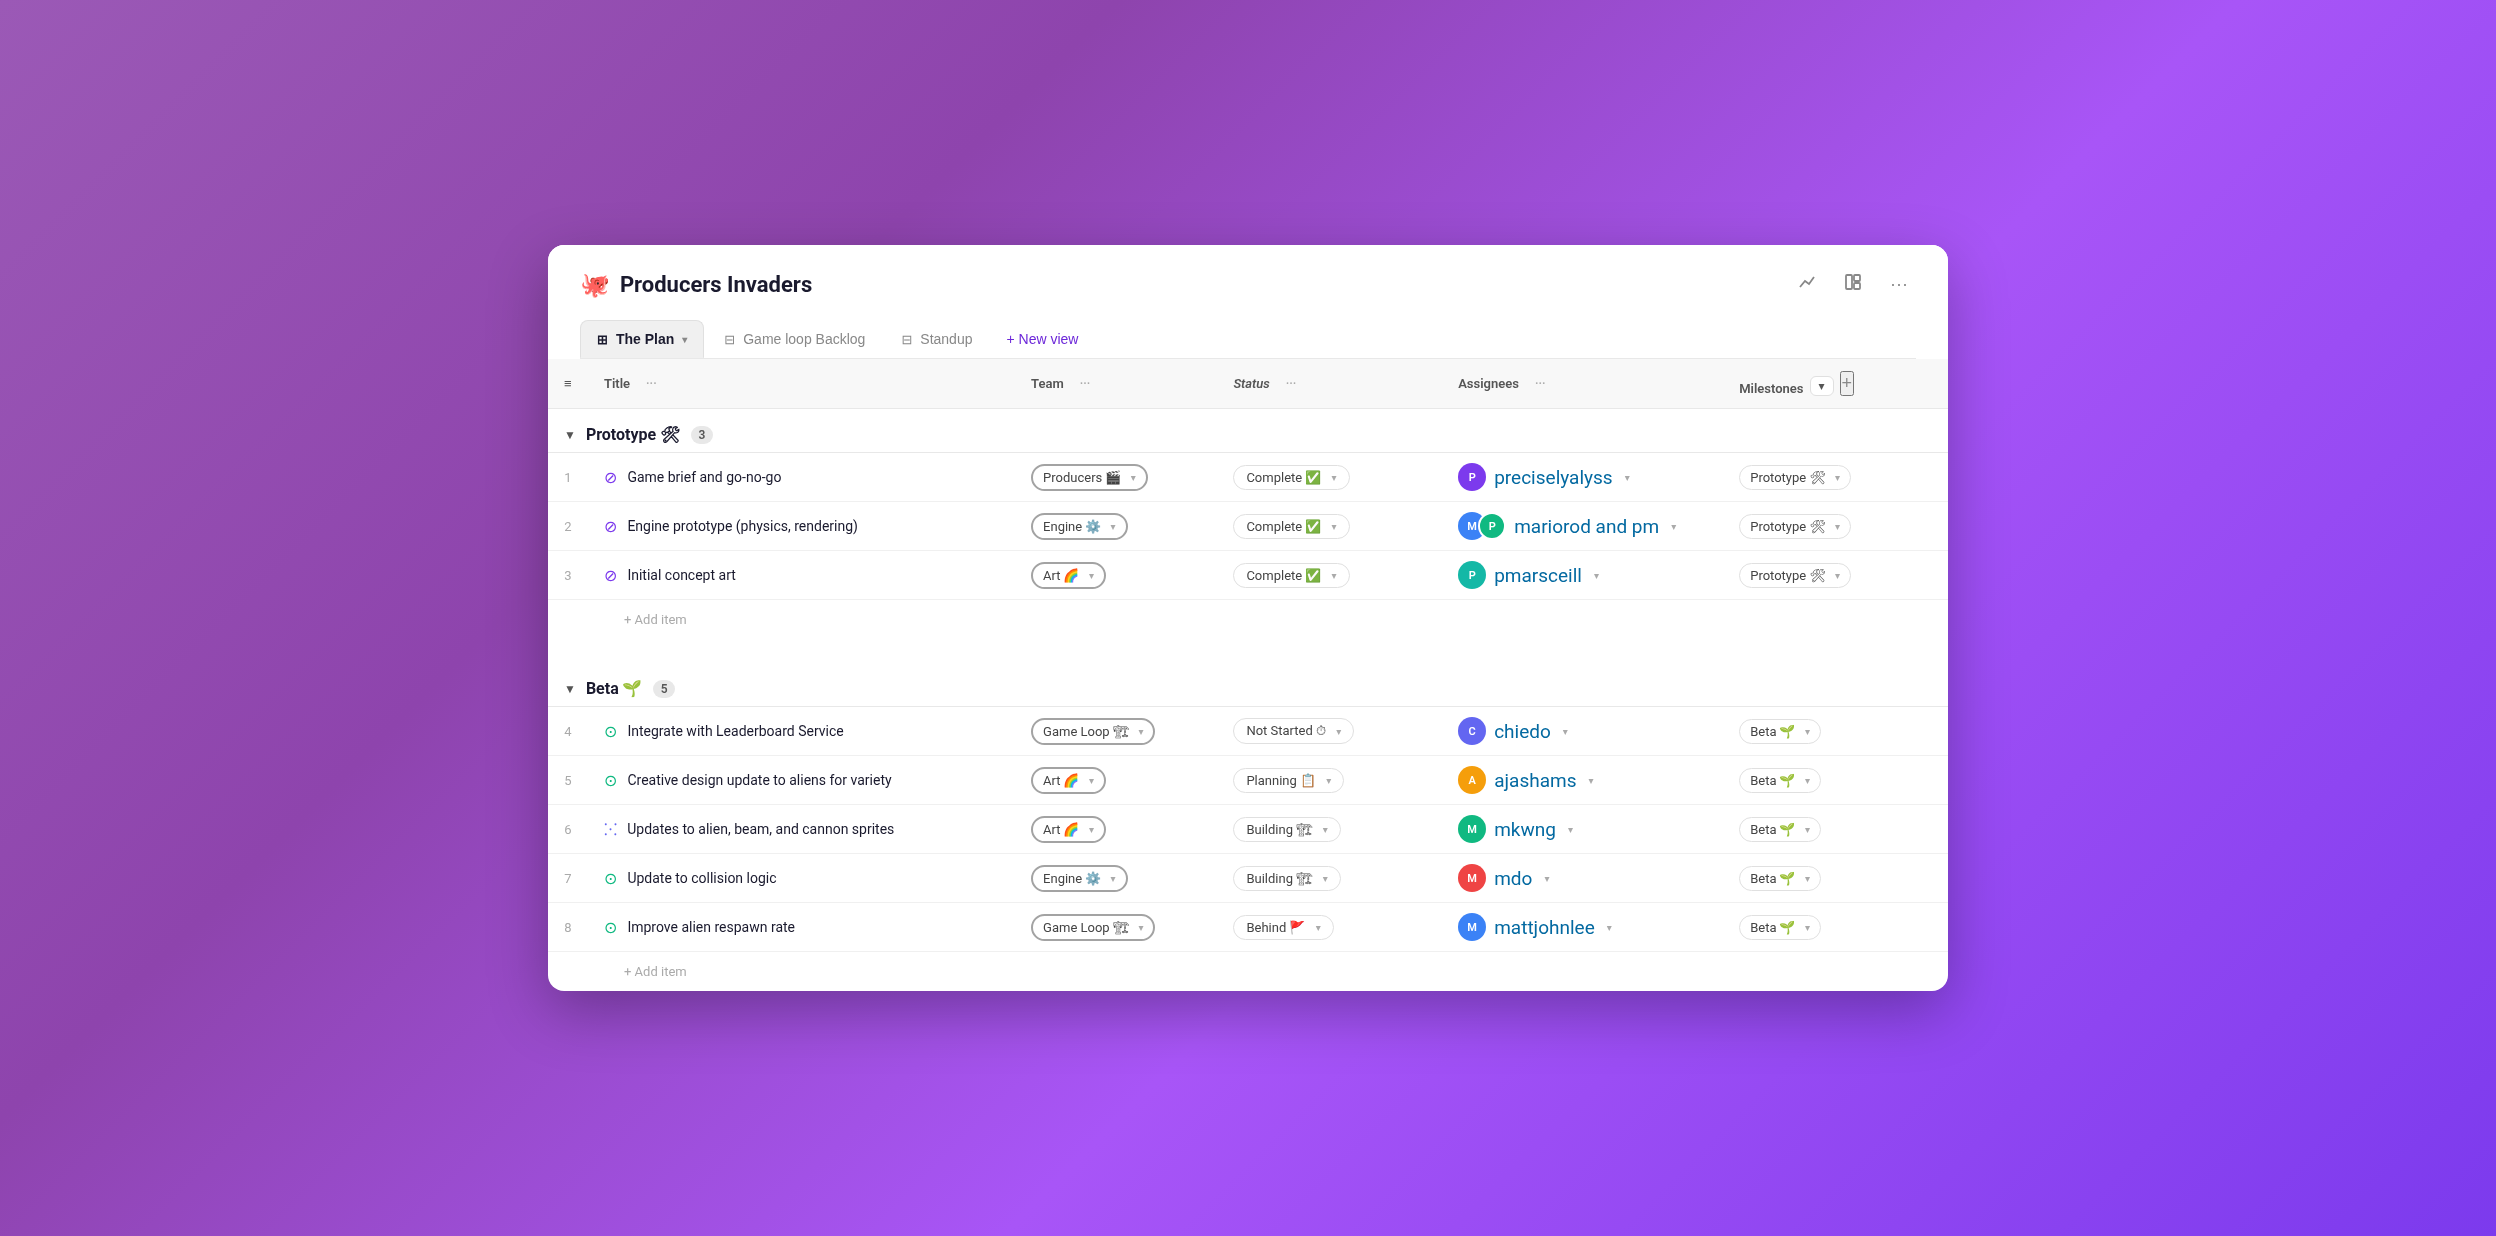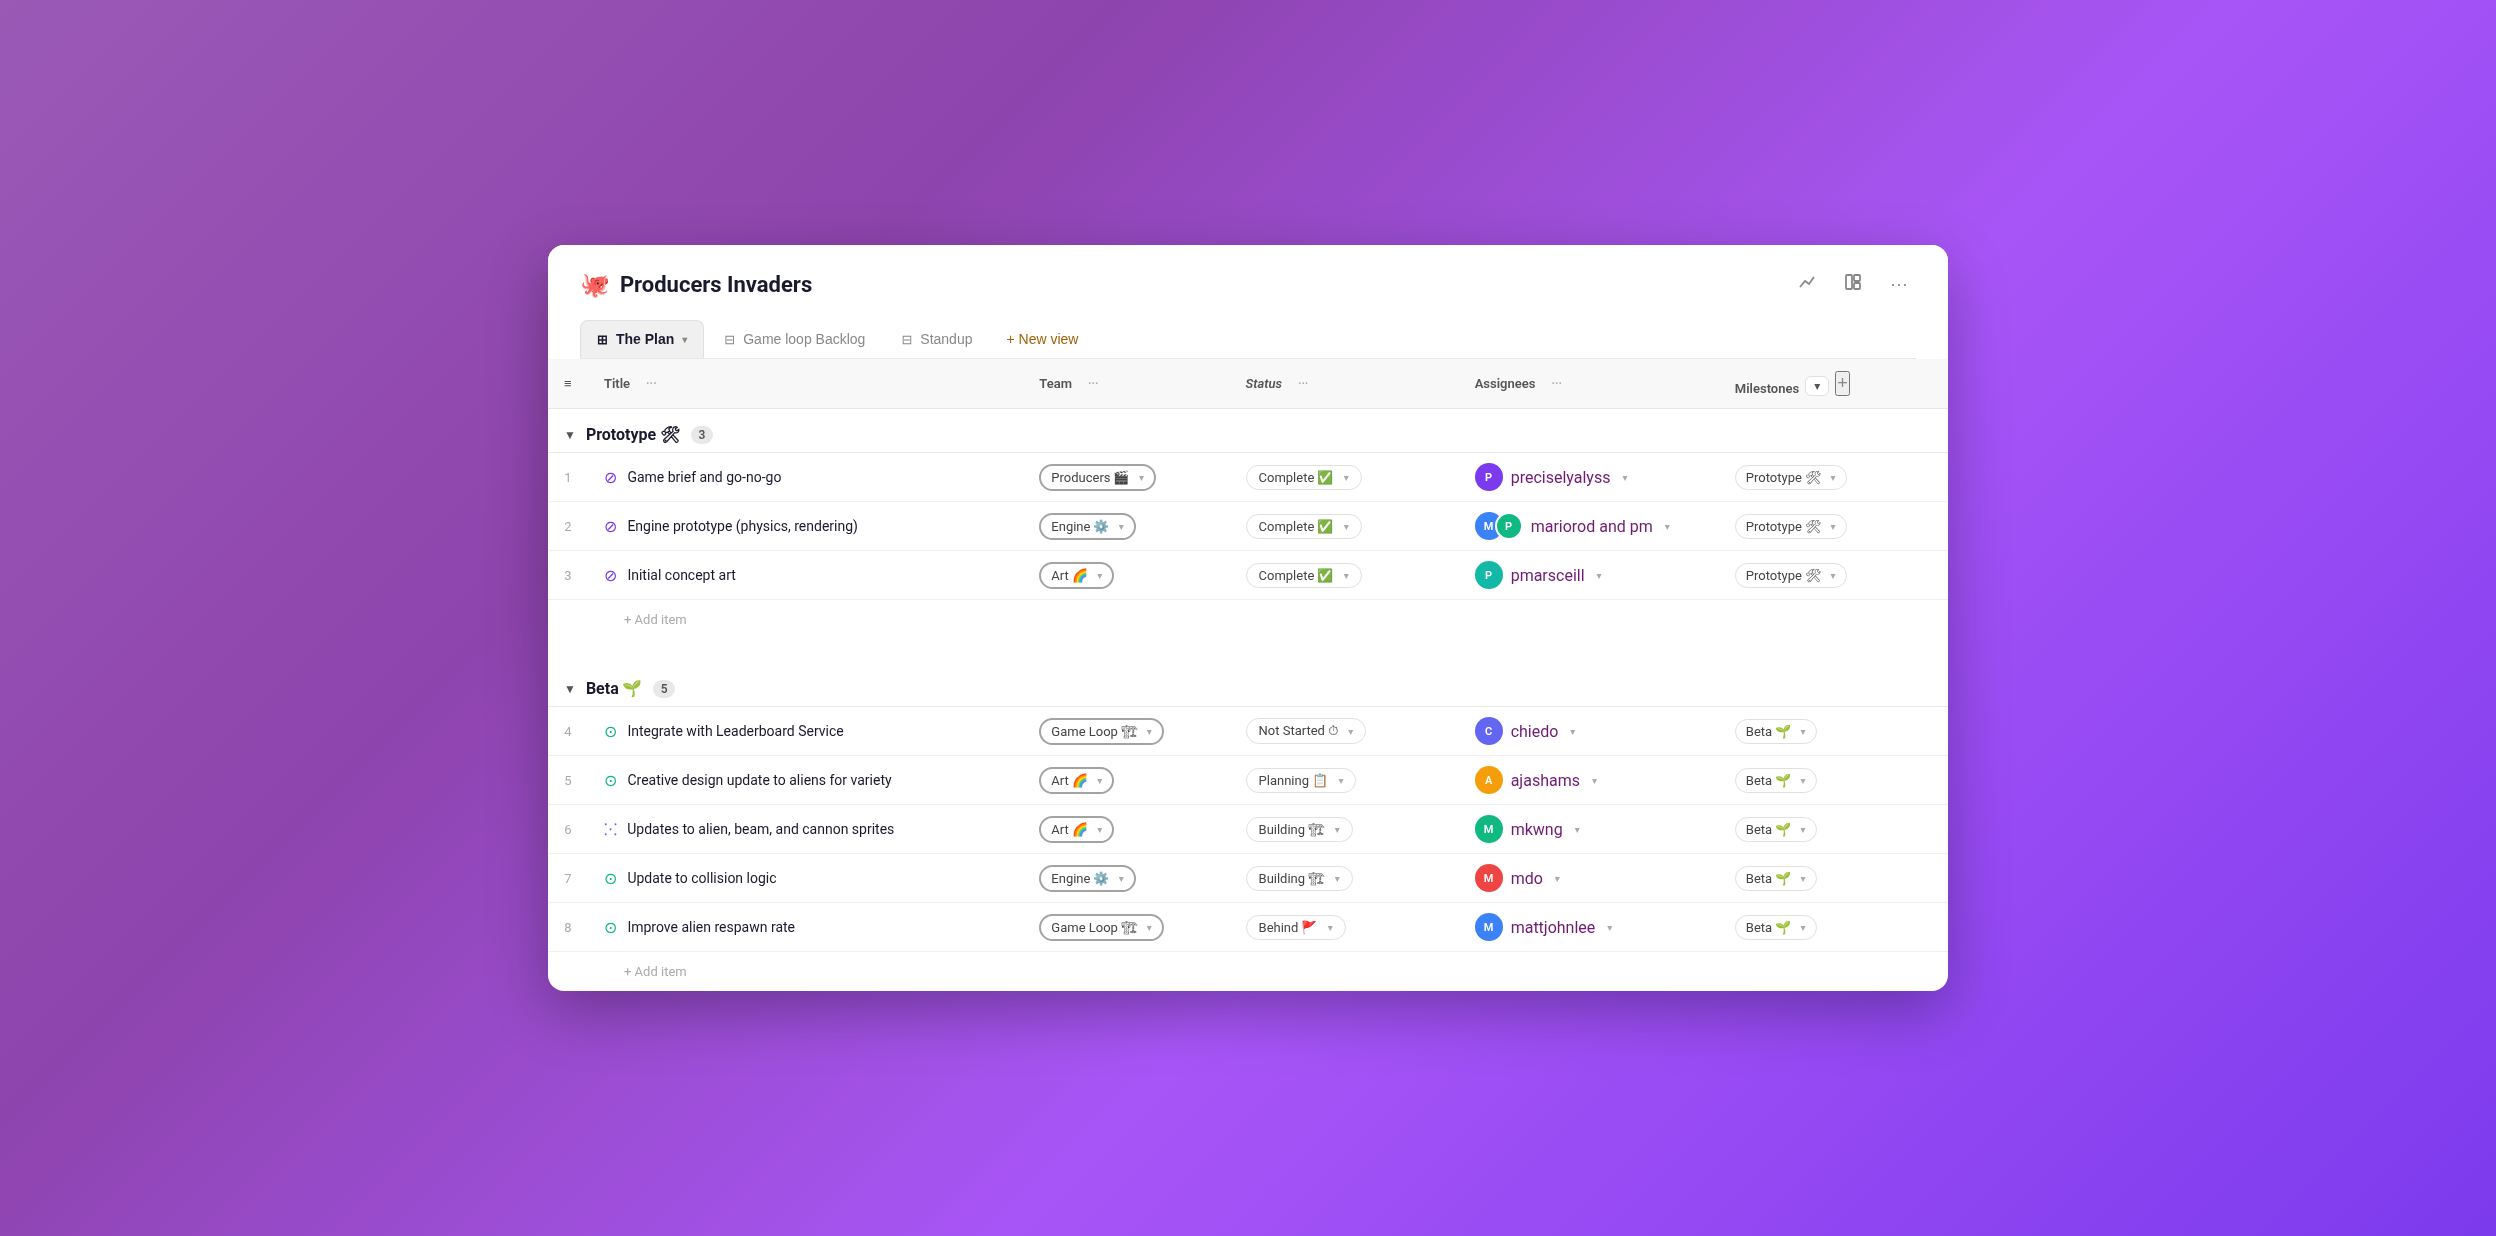--- a/index.html
+++ b/index.html
@@ -79,21 +79,21 @@
       border: 1px solid #e0e0e0;
       border-bottom: 1px solid #f0f0f0;
     }
     .tab .tab-icon { font-size: 13px; }
     .tab .dropdown-arrow { font-size: 10px; color: #888; }
     .new-view-btn {
       display: flex;
       align-items: center;
       gap: 6px;
       padding: 8px 14px;
-      color: #a16207;
+      color: #6d28d9;
       font-size: 14px;
       cursor: pointer;
       border: none;
       background: none;
     }
     .table-container { overflow-x: auto; }
     table {
       width: 100%;
       border-collapse: collapse;
       font-size: 14px;
@@ -205,21 +205,21 @@
       overflow: hidden;
       flex-shrink: 0;
     }
     .avatar.purple { background: #7c3aed; }
     .avatar.blue { background: #3b82f6; }
     .avatar.green { background: #10b981; }
     .avatar.orange { background: #f59e0b; }
     .avatar.red { background: #ef4444; }
     .avatar.teal { background: #14b8a6; }
     .avatar.indigo { background: #6366f1; }
-    .assignee-name { color: #701a75; font-size: 16px; }
+    .assignee-name { color: #0369a1; font-size: 19px; }
     .milestone-tag {
       display: inline-flex;
       align-items: center;
       gap: 5px;
       padding: 4px 10px;
       border: 1px solid #e0e0e0;
       border-radius: 20px;
       font-size: 13px;
       color: #444;
       background: #fff;

